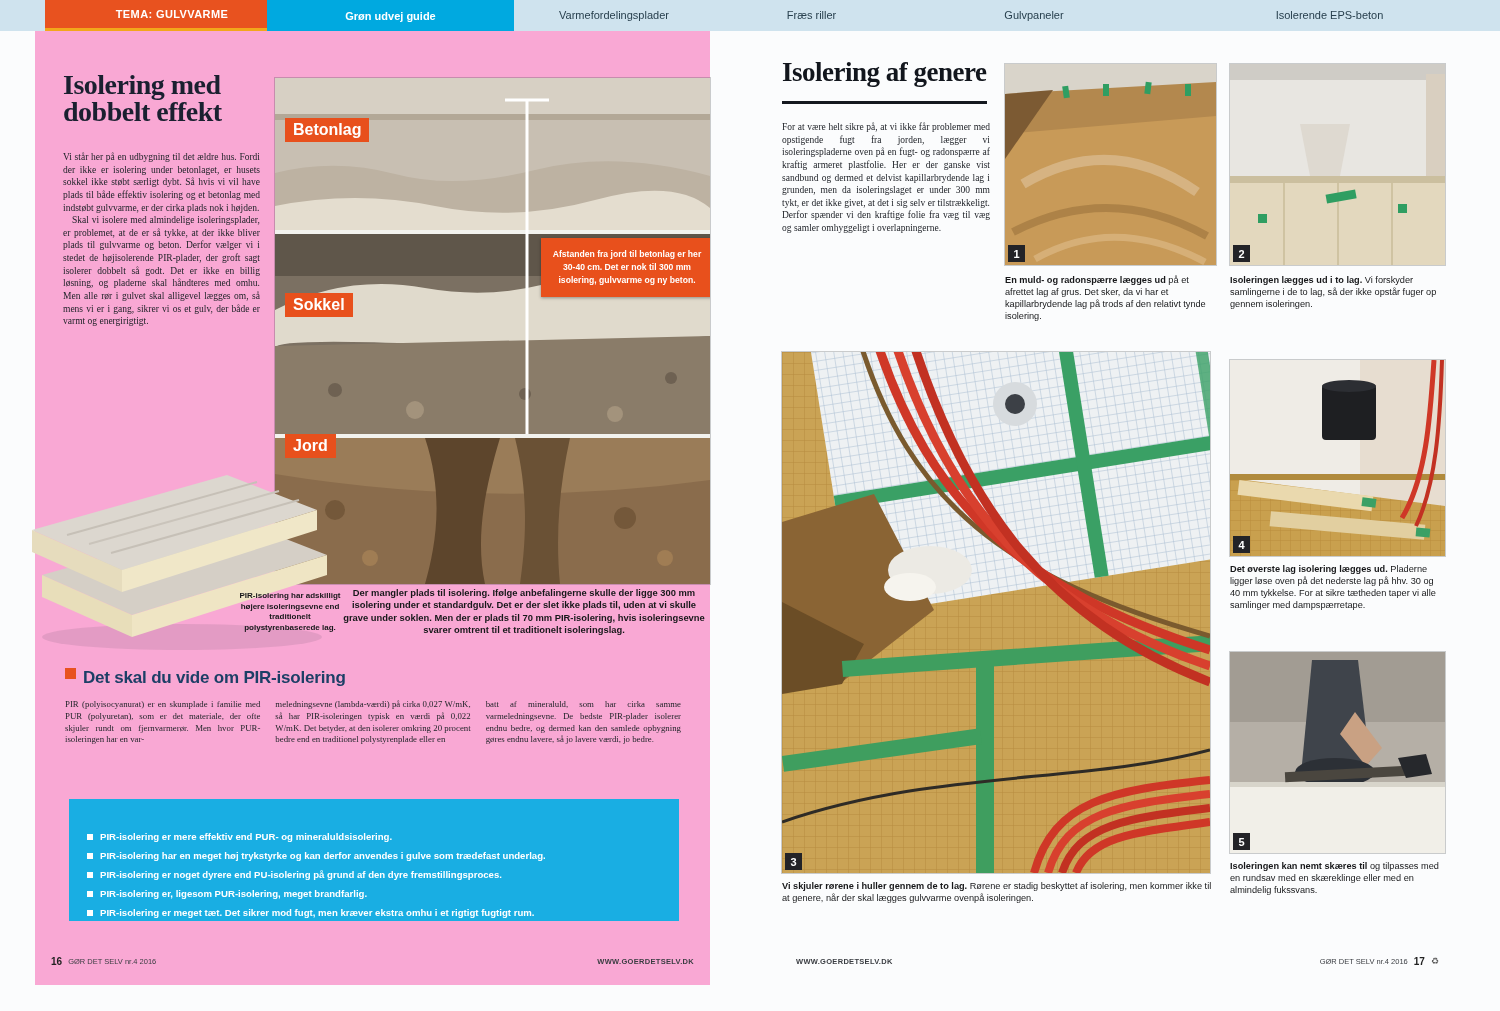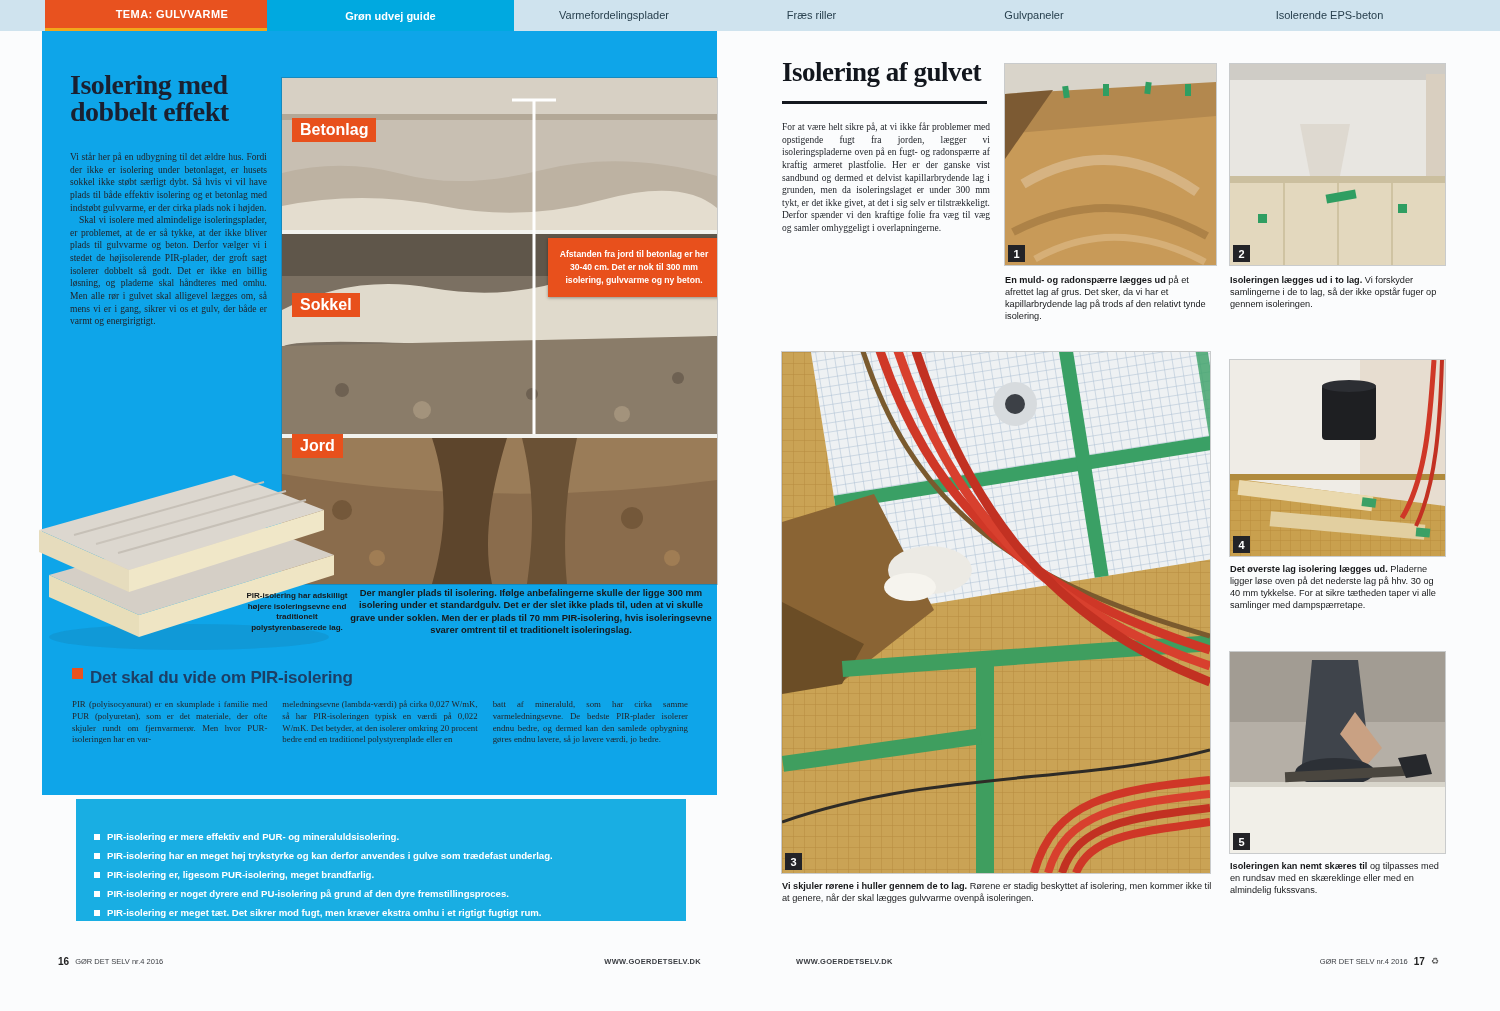--- a/index.html
+++ b/index.html
@@ -6,21 +6,21 @@
   .stage{position:relative;width:1500px;height:1011px;background:#fbfcfd;overflow:hidden;
          font-family:"Liberation Sans",sans-serif;}
   
   .topbar{position:absolute;left:0;top:0;width:1500px;height:31px;background:#cfe3ee;display:flex;}
   .tab{height:31px;display:flex;align-items:center;justify-content:center;font-size:11px;font-weight:700;box-sizing:border-box;}
   .tab-orange{margin-left:45px;width:222px;background:#e8521f;color:#fff;border-bottom:3px solid #f2a61b;letter-spacing:.4px;padding-left:32px;}
   .tab-cyan{width:247px;background:#00a9e0;color:#fff;}
   .bar-label{height:31px;line-height:31px;text-align:center;font-size:11px;color:#28404e;font-weight:400;}
   .bl1{width:200px}.bl2{width:195px}.bl3{width:250px}.bl4{width:341px}
   
-  .page-left{position:absolute;left:42px;top:31px;width:675px;height:764px;background:#0ea5e9;}
+  .page-left{position:absolute;left:35px;top:31px;width:675px;height:954px;background:#f9a8d4;}
   .page-right{position:absolute;left:780px;top:31px;width:675px;height:954px;}
   
   .headline{position:absolute;font-family:"Liberation Serif",serif;font-weight:700;color:#1a2030;
             font-size:28px;line-height:.98;letter-spacing:-.5px;}
   .bodytext{position:absolute;font-family:"Liberation Serif",serif;font-size:9.5px;line-height:1.33;
             color:#21242a;text-align:justify;}
   .bodytext p{margin:0;}
   .bodytext p + p{text-indent:9px;}
   .caption{position:absolute;font-size:9.2px;line-height:1.32;color:#17181a;}
   .caption b{font-weight:700;}
@@ -148,44 +148,44 @@
       <div class="row">
           <span class="sq"></span>
           <span class="tx">PIR-isolering er mere effektiv end PUR- og mineraluldsisolering.</span>
         </div>
       <div class="row">
           <span class="sq"></span>
           <span class="tx">PIR-isolering har en meget høj trykstyrke og kan derfor anvendes i gulve som trædefast underlag.</span>
         </div>
       <div class="row">
           <span class="sq"></span>
+          <span class="tx">PIR-isolering er noget dyrere end PU-isolering på grund af den dyre fremstillingsproces.</span>
+        </div>
+      <div class="row">
+          <span class="sq"></span>
           <span class="tx">PIR-isolering er, ligesom PUR-isolering, meget brandfarlig.</span>
-        </div>
-      <div class="row">
-          <span class="sq"></span>
-          <span class="tx">PIR-isolering er noget dyrere end PU-isolering på grund af den dyre fremstillingsproces.</span>
         </div>
       <div class="row">
           <span class="sq"></span>
           <span class="tx">PIR-isolering er meget tæt. Det sikrer mod fugt, men kræver ekstra omhu i et rigtigt fugtigt rum.</span>
         </div>
     </div>
 
     <div class="pfooter">
       <span class="grp">
         <span class="pagenum">16</span>
         <span>GØR DET SELV nr.4 2016</span>
       </span>
       <span class="site">WWW.GOERDETSELV.DK</span>
     </div>
   </div>
 
   <div class="page-right">
 
-    <div class="headline" style="left:2px;top:28px;width:260px;font-size:27px;color:#12161d;">Isolering af gulvet</div>
+    <div class="headline" style="left:2px;top:28px;width:260px;font-size:27px;color:#12161d;">Isolering af genere</div>
     <div class="hrule" style="left:2px;top:70px;width:205px;height:3px;"></div>
 
     <div class="bodytext" style="left:2px;top:90px;width:208px;">
       <p>For at være helt sikre på, at vi ikke får problemer med opstigende fugt fra jorden, lægger vi isoleringspladerne oven på en fugt- og radonspærre af kraftig armeret plastfolie. Her er der ganske vist sandbund og dermed et delvist kapillarbrydende lag i grunden, men da isoleringslaget er under 300 mm tykt, er det ikke givet, at det i sig selv er tilstrækkeligt. Derfor spænder vi den kraftige folie fra væg til væg og samler omhyggeligt i overlapningerne.</p>
     </div>
 
     <div class="photo" style="left:225px;top:33px;width:211px;height:201px;">
       <svg viewBox="0 0 211 201" preserveAspectRatio="none">
         <rect width="211" height="201" fill="#c89a58"></rect>
         <rect width="211" height="30" fill="#d9d4ca"></rect>

